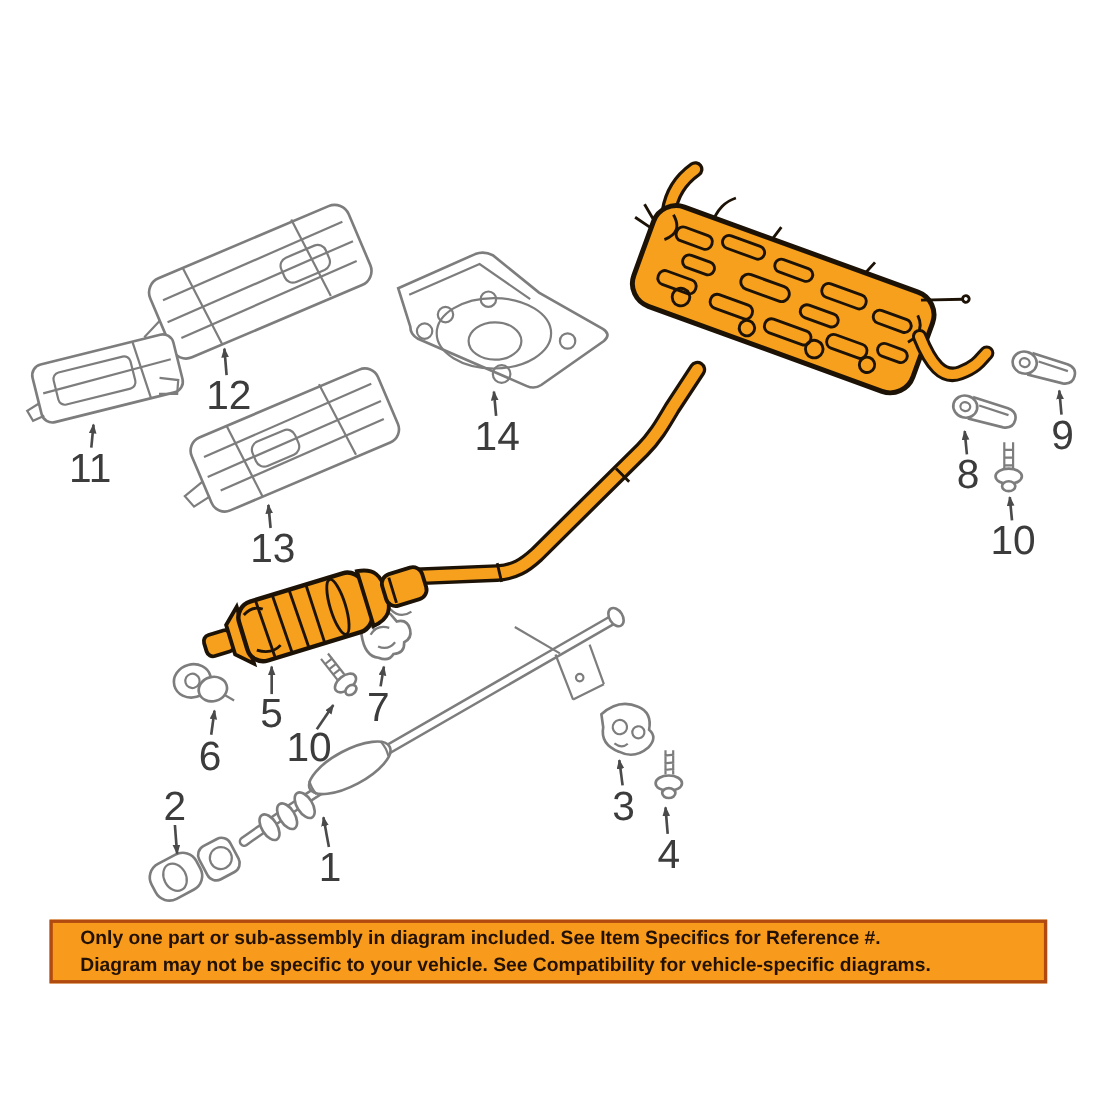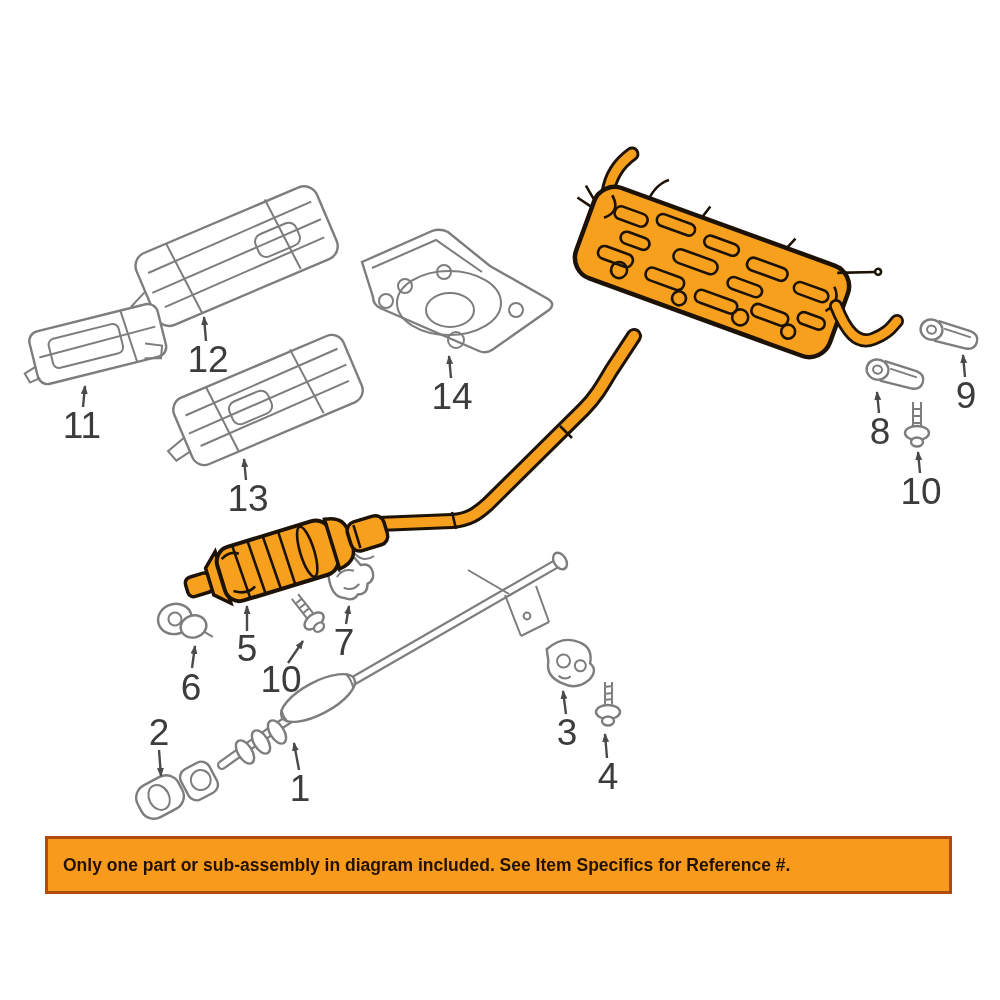--- a/index.html
+++ b/index.html
@@ -6,21 +6,21 @@
   body{width:1000px;height:1000px;background:#ffffff;position:relative;overflow:hidden;
        font-family:"Liberation Sans", sans-serif;}
   .stage{position:absolute;left:0;top:0;width:1000px;height:1000px;}
   svg text.lbl{font-family:"Liberation Sans", sans-serif;font-size:37px;fill:#3c3c3c;text-anchor:middle;}
   .arrow{stroke:#4a4a4a;stroke-width:2.4;fill:none;marker-end:url(#arw);}
   .ga{stroke:#7d7d7d;stroke-width:2.4;fill:#ffffff;}        
   .gl{stroke:#7d7d7d;stroke-width:2;fill:none;}             
   .det{stroke:#1d1206;stroke-width:2.6;fill:none;}          
   .banner{position:absolute;left:45px;top:836px;width:907px;height:58px;box-sizing:border-box;
           background:#f89b1d;border:3px solid #b04a10;display:flex;flex-direction:column;
-          justify-content:center;padding:0 15px;font-weight:bold;font-size:17.5px;
+          justify-content:center;padding:0 25px;font-weight:bold;font-size:17.5px;
           line-height:25px;color:#231103;white-space:nowrap;}
 </style>
 </head>
 <body>
 
 <div class="stage">
 <svg width="1000" height="1000" viewBox="0 0 1000 1000">
   <defs>
     <marker id="arw" markerWidth="12" markerHeight="10" refX="8" refY="3.5" orient="auto" markerUnits="userSpaceOnUse">
       <path d="M0,0 L9,3.5 L0,7 Z" fill="#4a4a4a"></path>
@@ -230,13 +230,14 @@
   <text class="lbl" x="921" y="504">10</text>
   <text class="lbl" x="82" y="438">11</text>
   <text class="lbl" x="208" y="372">12</text>
   <text class="lbl" x="248" y="511">13</text>
   <text class="lbl" x="452" y="409">14</text>
 </svg>
 </div>
 
 <div class="banner">
   <div>Only one part or sub-assembly in diagram included. See Item Specifics for Reference #.</div>
+  <div>Diagram may not be specific to your vehicle. See Compatibility for vehicle-specific diagrams.</div>
 </div>
 
 </body></html>

